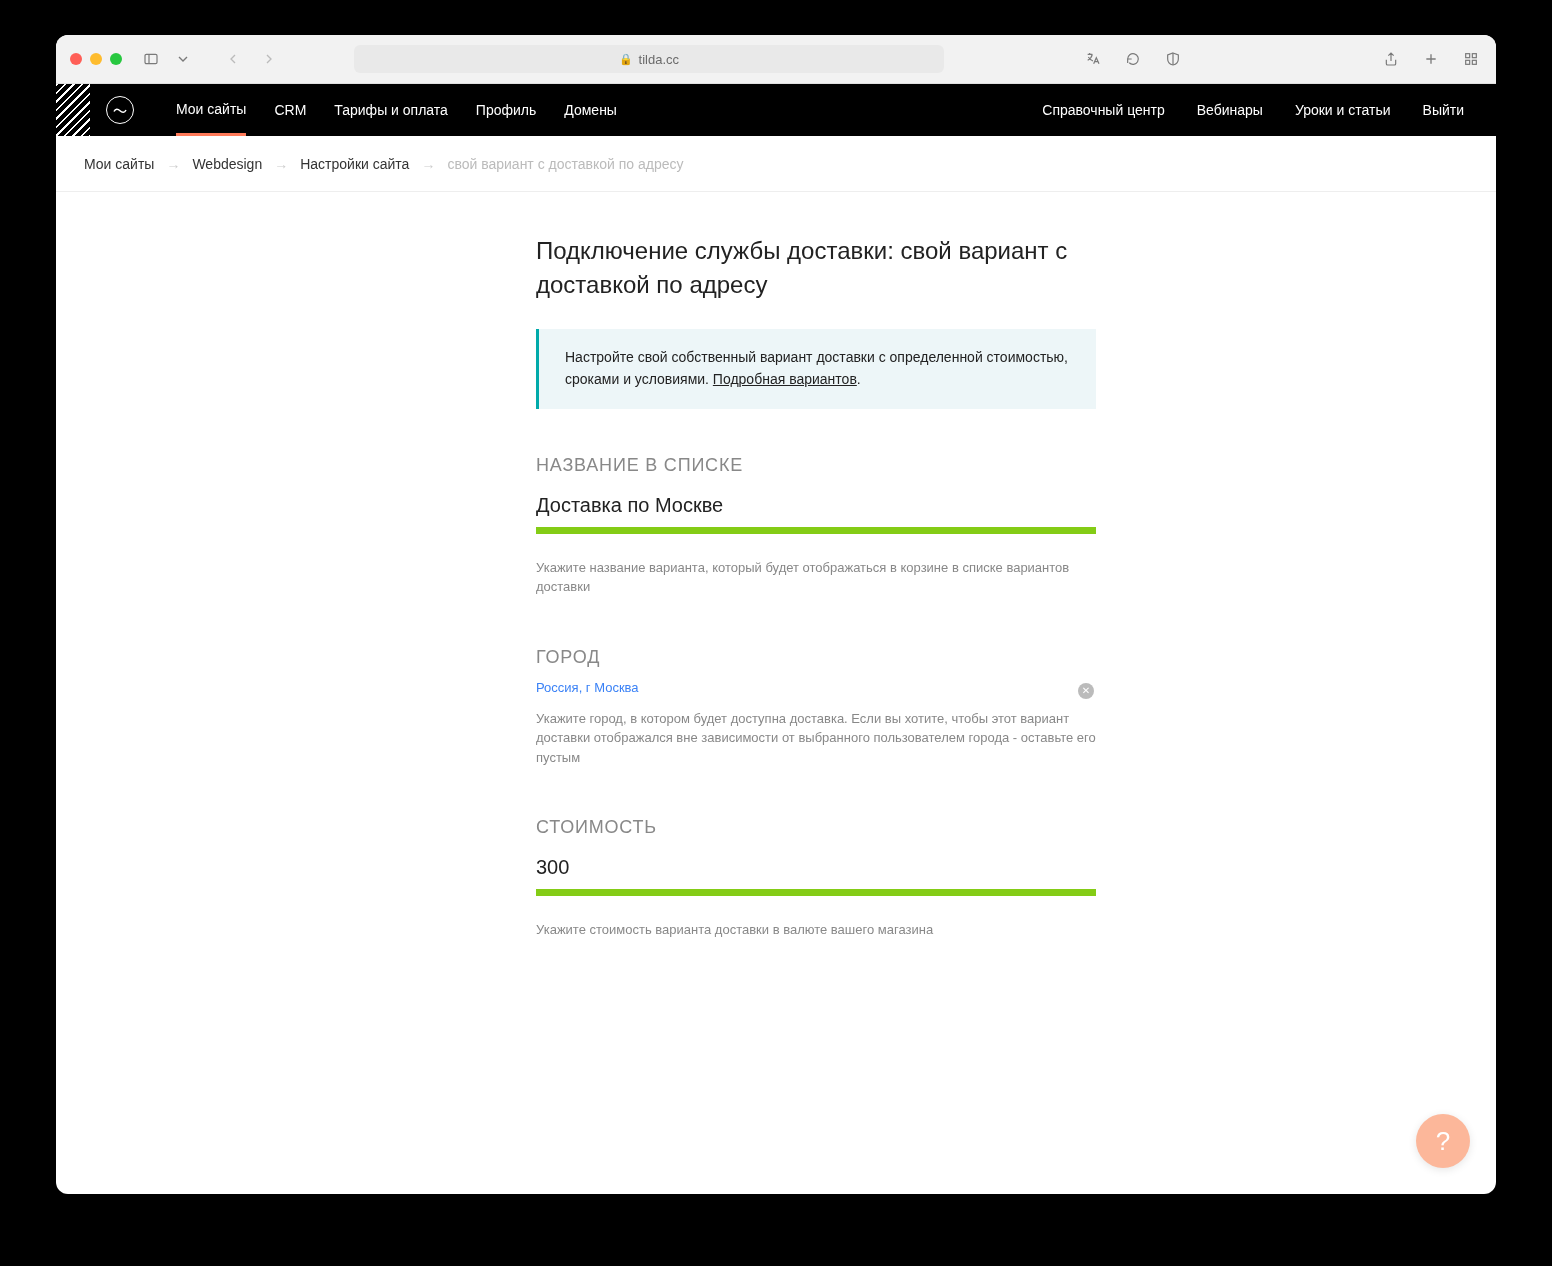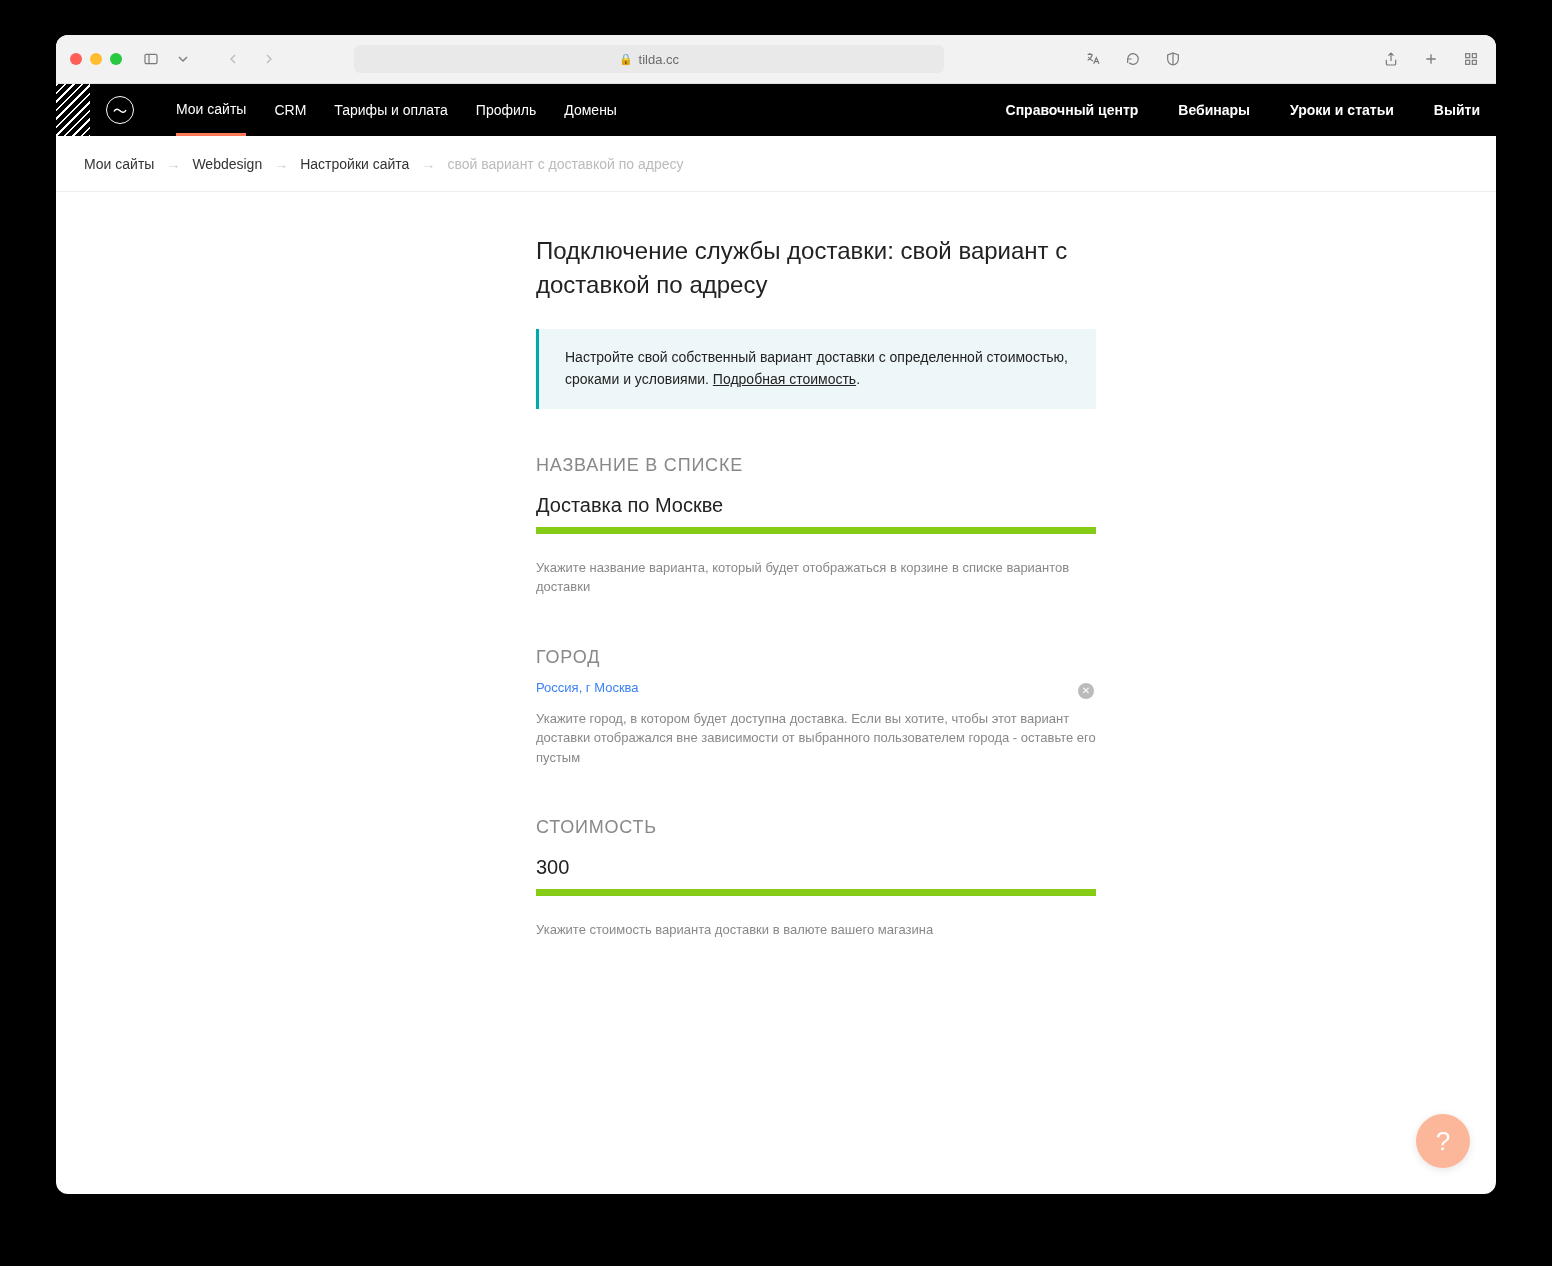--- a/index.html
+++ b/index.html
@@ -121,24 +121,23 @@
     font-size: 14px;
     height: 100%;
     display: flex;
     align-items: center;
   }
   .nav-item.active {
     border-bottom: 3px solid #ff7a59;
   }
   .nav-right {
     display: flex;
-    gap: 40px;
+    gap: 32px;
     margin-left: auto;
-    margin-right: 16px;
-    font-weight: bold;
+    margin-right: 32px;
   }
   .nav-right .nav-item { font-size: 14px; }
 
   .breadcrumb-bar {
     height: 56px;
     display: flex;
     align-items: center;
     padding: 0 28px;
     gap: 12px;
     font-size: 14px;
@@ -351,21 +350,21 @@
     <span class="breadcrumb-sep">→</span>
     <span class="breadcrumb-item current">свой вариант с доставкой по адресу</span>
   </div>
 
   <div class="content-area">
     <div class="form-wrap">
 
       <h1 class="page-title">Подключение службы доставки: свой вариант с доставкой по адресу</h1>
 
       <div class="callout">
-        <span>Настройте свой собственный вариант доставки с определенной стоимостью, сроками и условиями. </span><a href="#">Подробная стоимость</a><span>.</span>
+        <span>Настройте свой собственный вариант доставки с определенной стоимостью, сроками и условиями. </span><a href="#">Подробная вариантов</a><span>.</span>
       </div>
 
       <div class="form-group">
         <label class="form-label">НАЗВАНИЕ В СПИСКЕ</label>
         <input class="form-input" value="Доставка по Москве" style="">
         <div class="form-hint">Укажите название варианта, который будет отображаться в корзине в списке вариантов доставки</div>
       </div>
 
 
       <div class="form-group">

